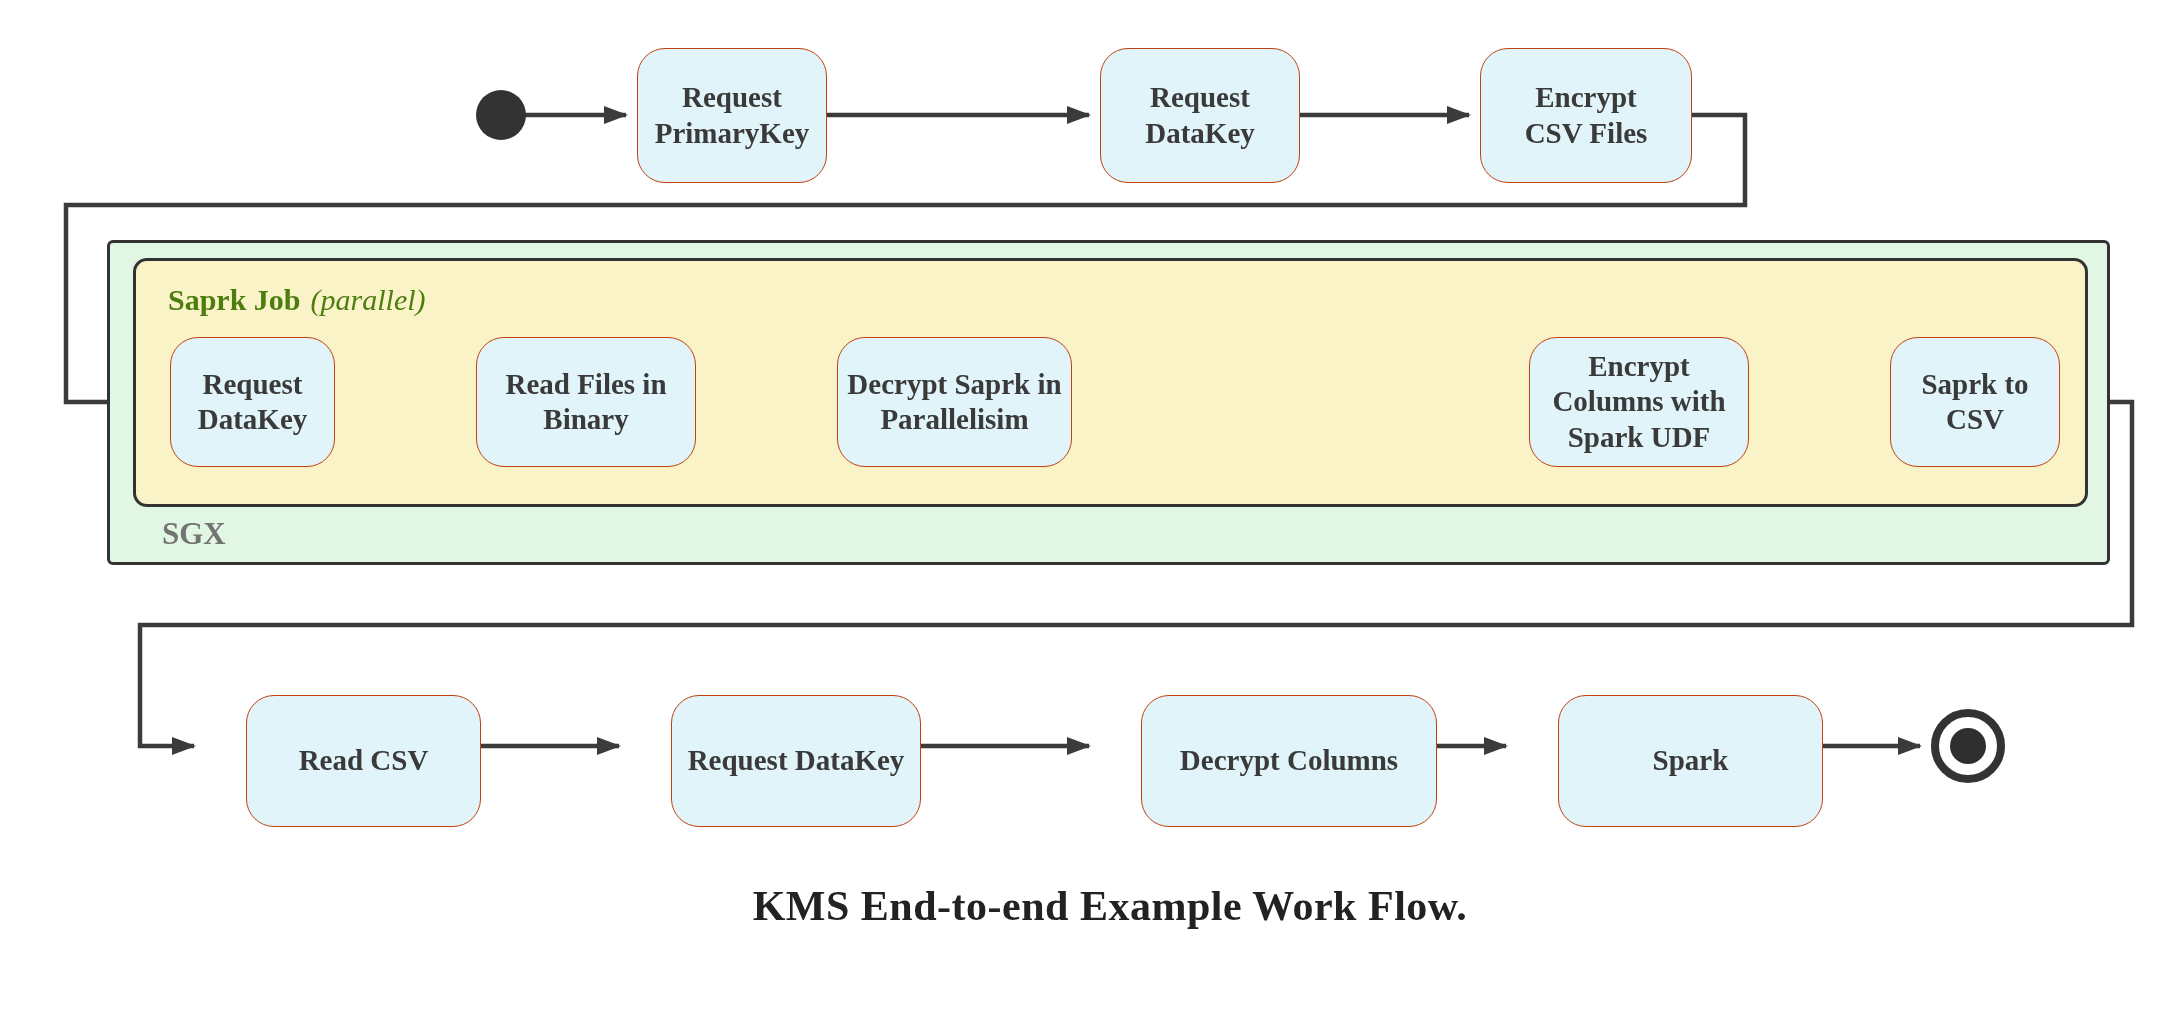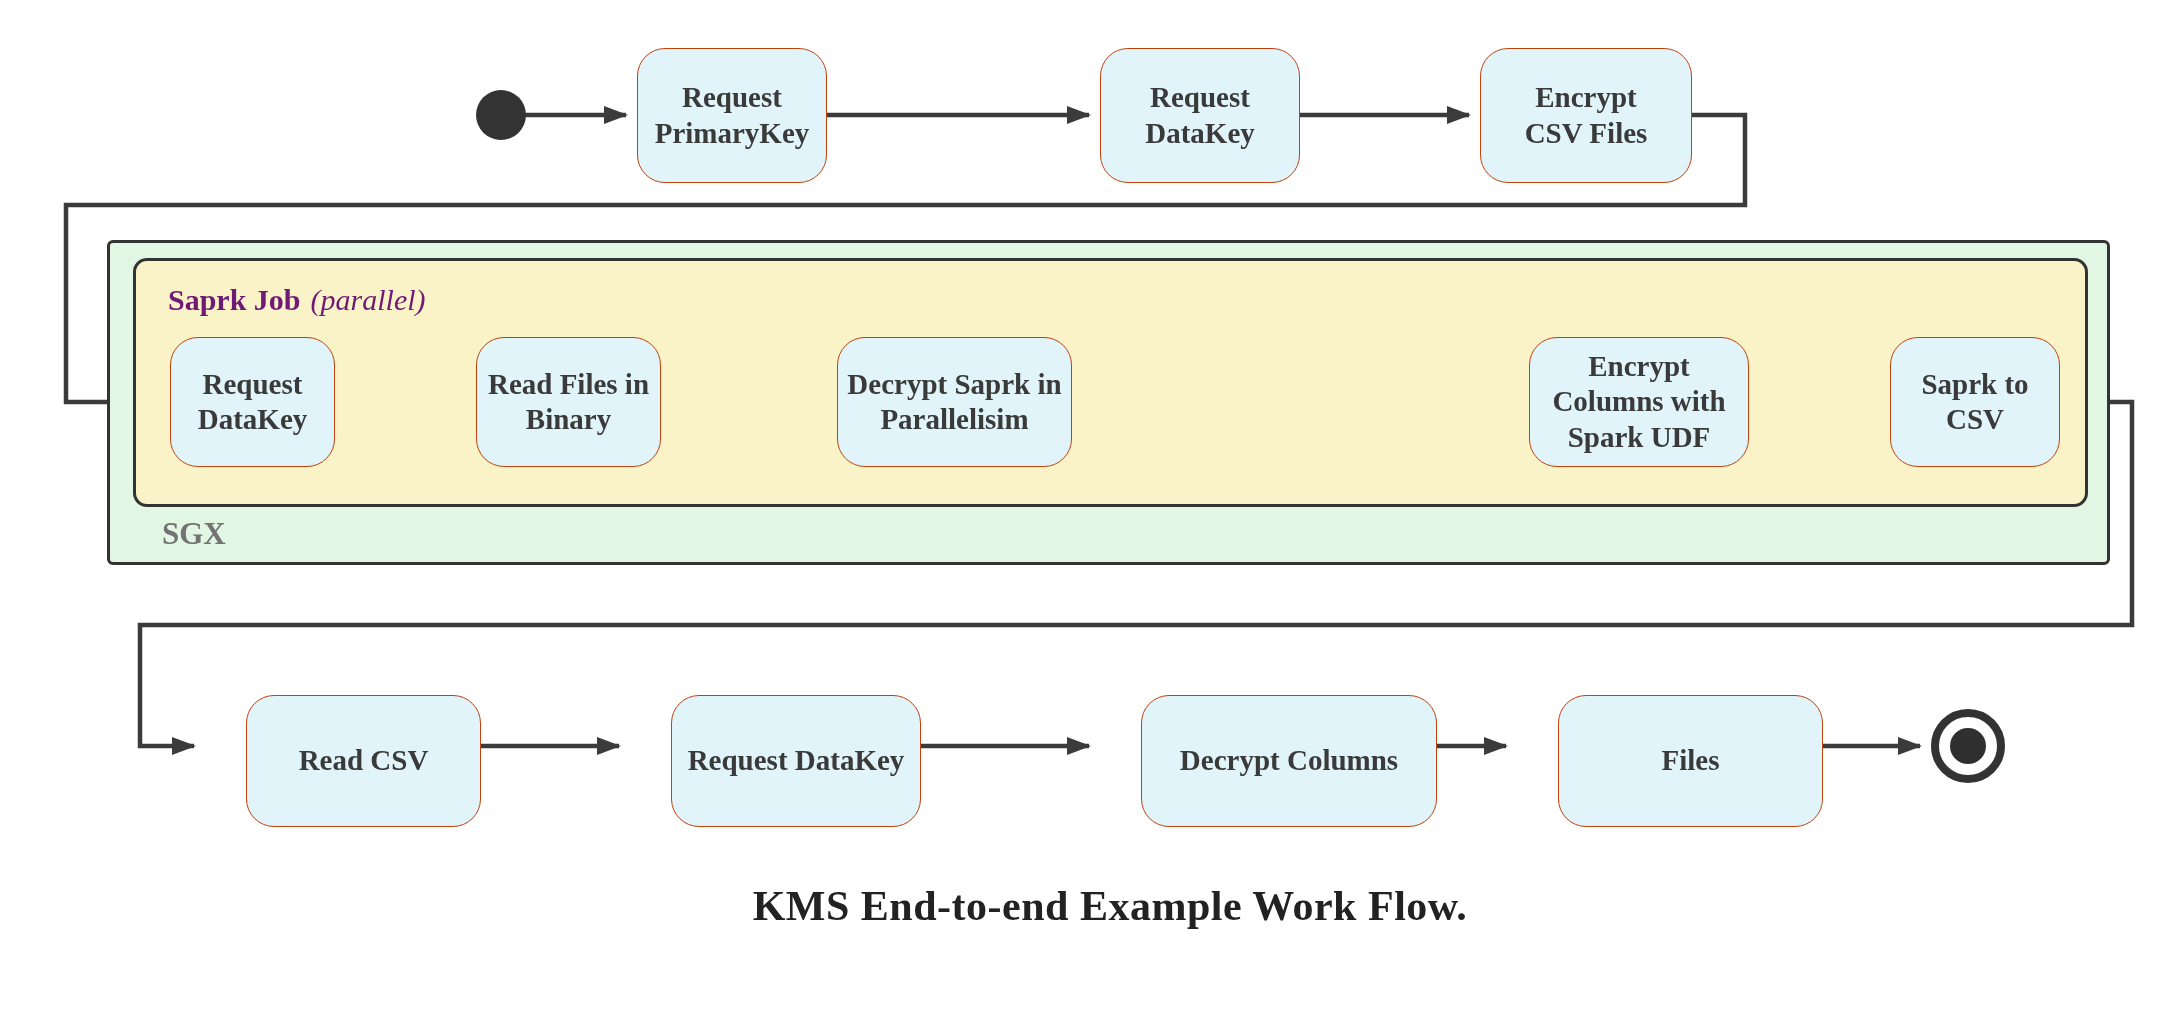--- a/index.html
+++ b/index.html
@@ -16,21 +16,21 @@
   .sgx{
     left:107px;top:240px;width:2003px;height:325px;
     background:#e2f6e4;border-radius:6px;
   }
   .spark{
     left:133px;top:258px;width:1955px;height:249px;
     background:#faf3c8;border-radius:14px;
   }
   .spark-label{
     position:absolute;left:32px;top:22px;
-    font-size:30px;color:#701a75;
+    font-size:30px;color:#4d7c0f;
   }
   .spark-label .bold{font-weight:bold;}
   .spark-label .qual{font-style:italic;font-weight:normal;margin-left:10px;}
   .sgx-label{
     position:absolute;left:52px;bottom:10px;
     font-size:31px;font-weight:bold;color:#737373;
   }
   .node{
     position:absolute;box-sizing:border-box;
     background:#e0f4f9;
@@ -107,29 +107,29 @@
 
   <div class="node row-top" style="left:637px;width:190px;">Request
 PrimaryKey</div>
   <div class="node row-top" style="left:1100px;width:200px;">Request
 DataKey</div>
   <div class="node row-top" style="left:1480px;width:212px;">Encrypt
 CSV Files</div>
 
   <div class="node row-mid" style="left:170px;width:165px;">Request
 DataKey</div>
-  <div class="node row-mid" style="left:476px;width:185px;">Read Files in
+  <div class="node row-mid" style="left:476px;width:220px;">Read Files in
 Binary</div>
   <div class="node row-mid" style="left:837px;width:235px;">Decrypt Saprk in
 Parallelisim</div>
   <div class="node row-mid" style="left:1529px;width:220px;">Encrypt
 Columns with
 Spark UDF</div>
   <div class="node row-mid" style="left:1890px;width:170px;">Saprk to CSV</div>
 
   <div class="node row-bot" style="left:205px;width:235px;">Read CSV</div>
   <div class="node row-bot" style="left:630px;width:250px;">Request DataKey</div>
   <div class="node row-bot" style="left:1100px;width:296px;">Decrypt Columns</div>
-  <div class="node row-bot" style="left:1517px;width:265px;">Files</div>
+  <div class="node row-bot" style="left:1517px;width:265px;">Spark</div>
 
   <div class="caption">KMS End-to-end Example Work Flow.</div>
 
 </div>
 
 </body></html>

